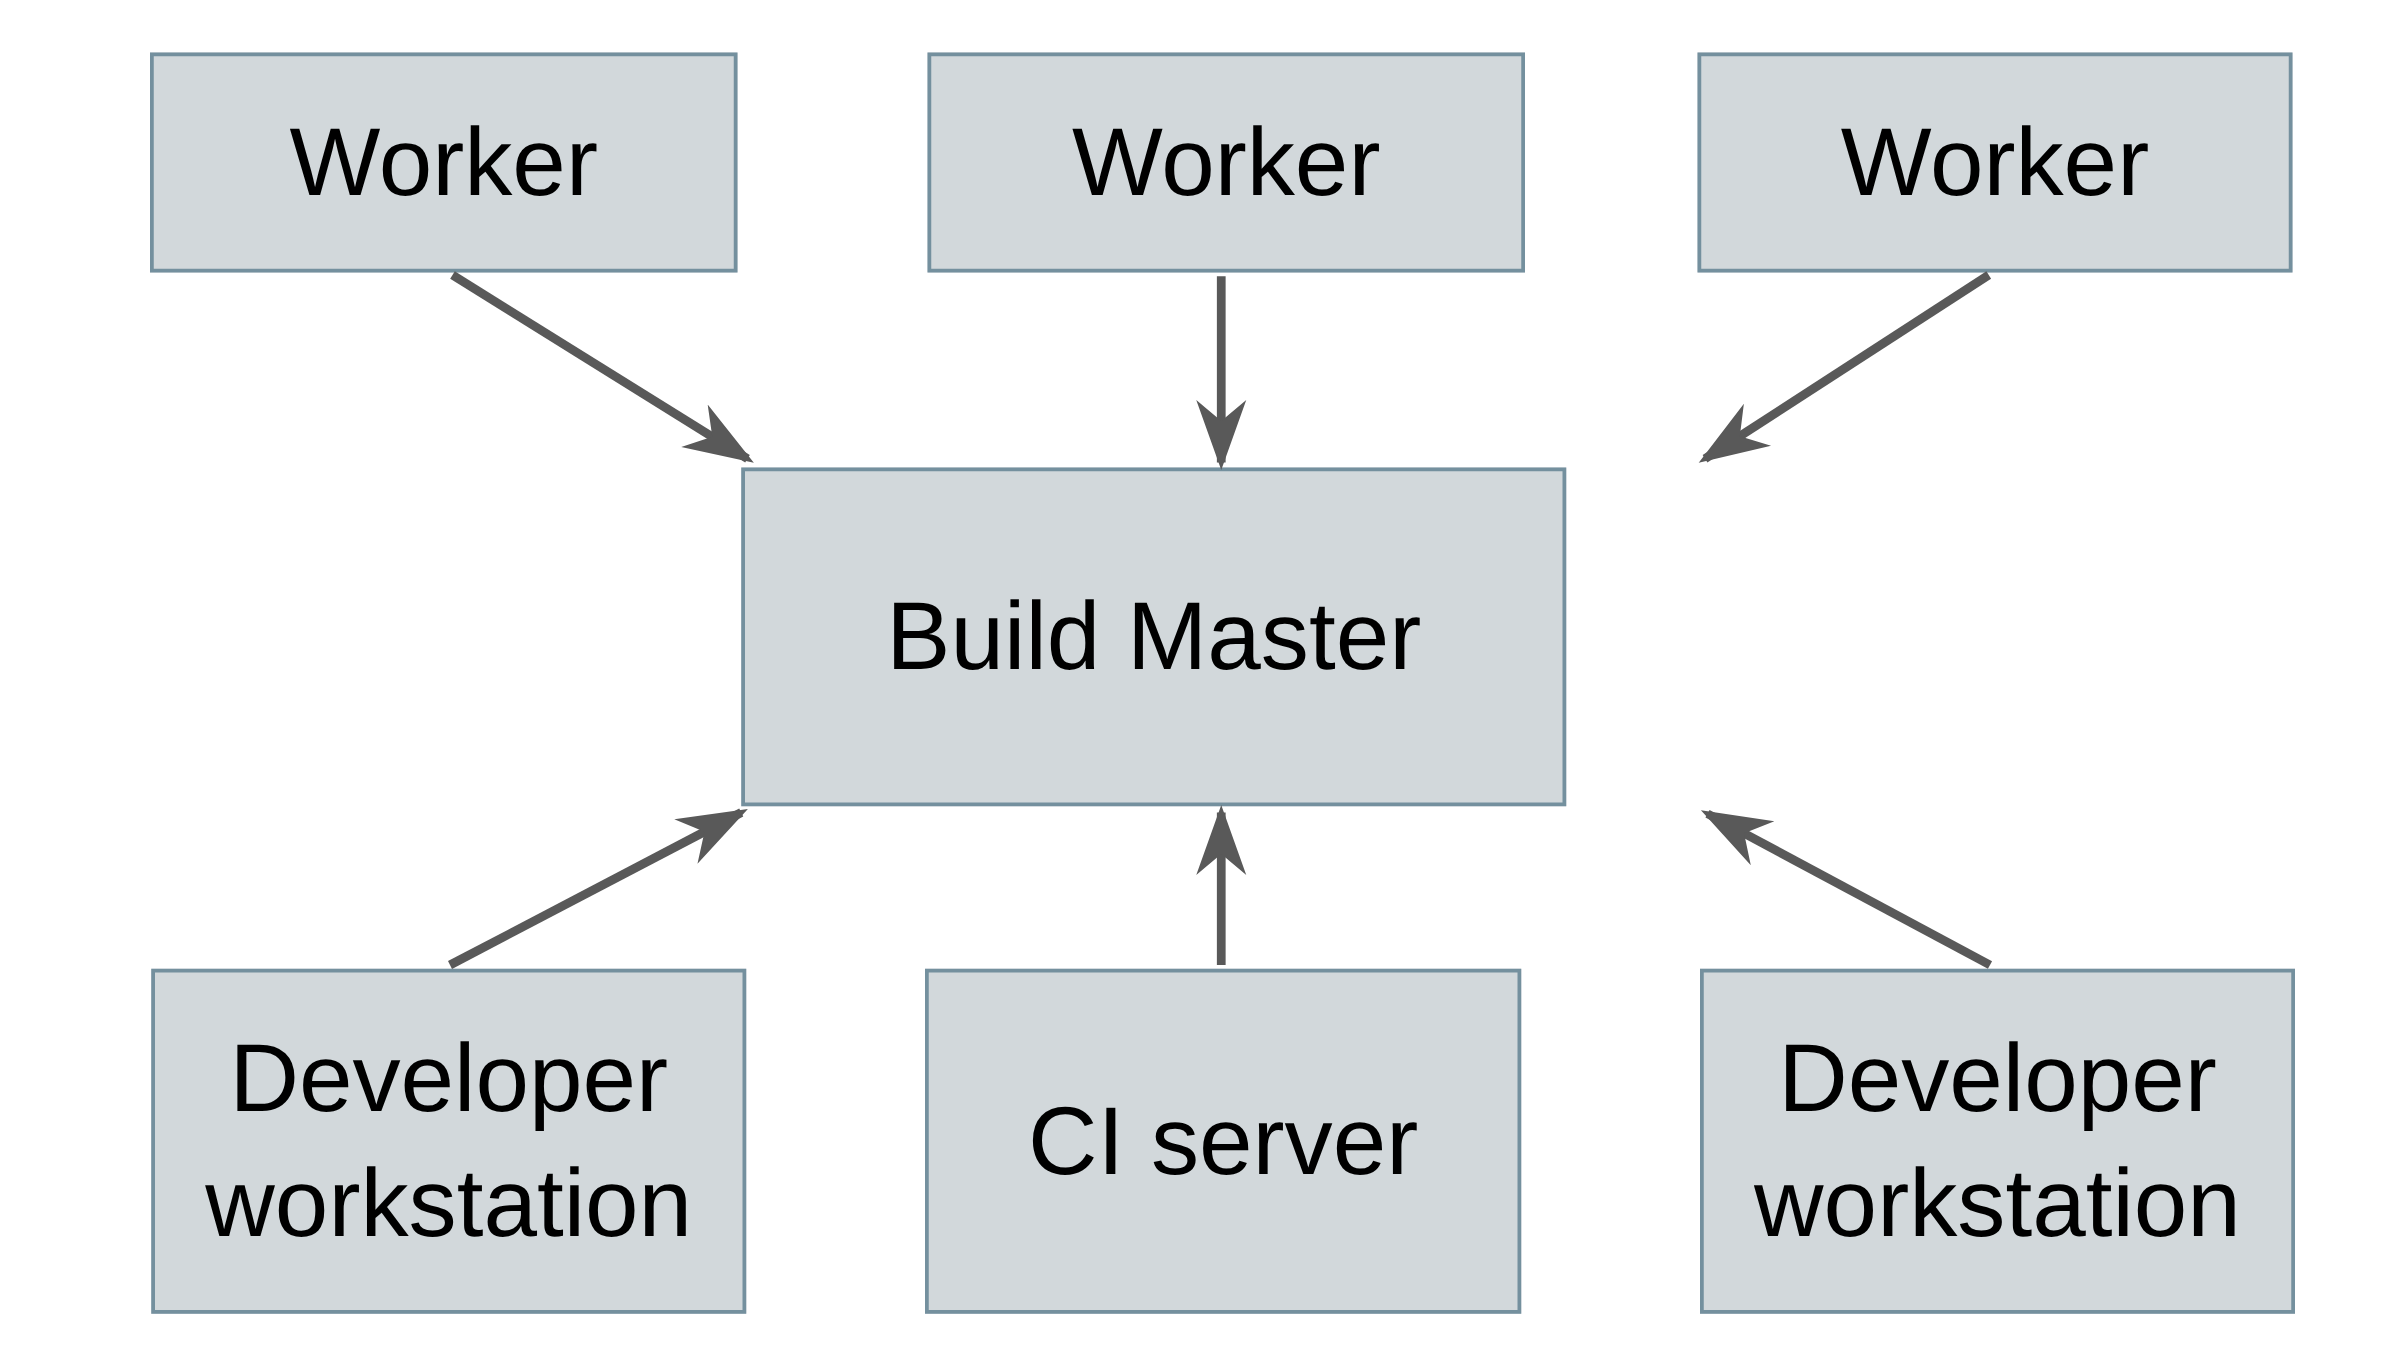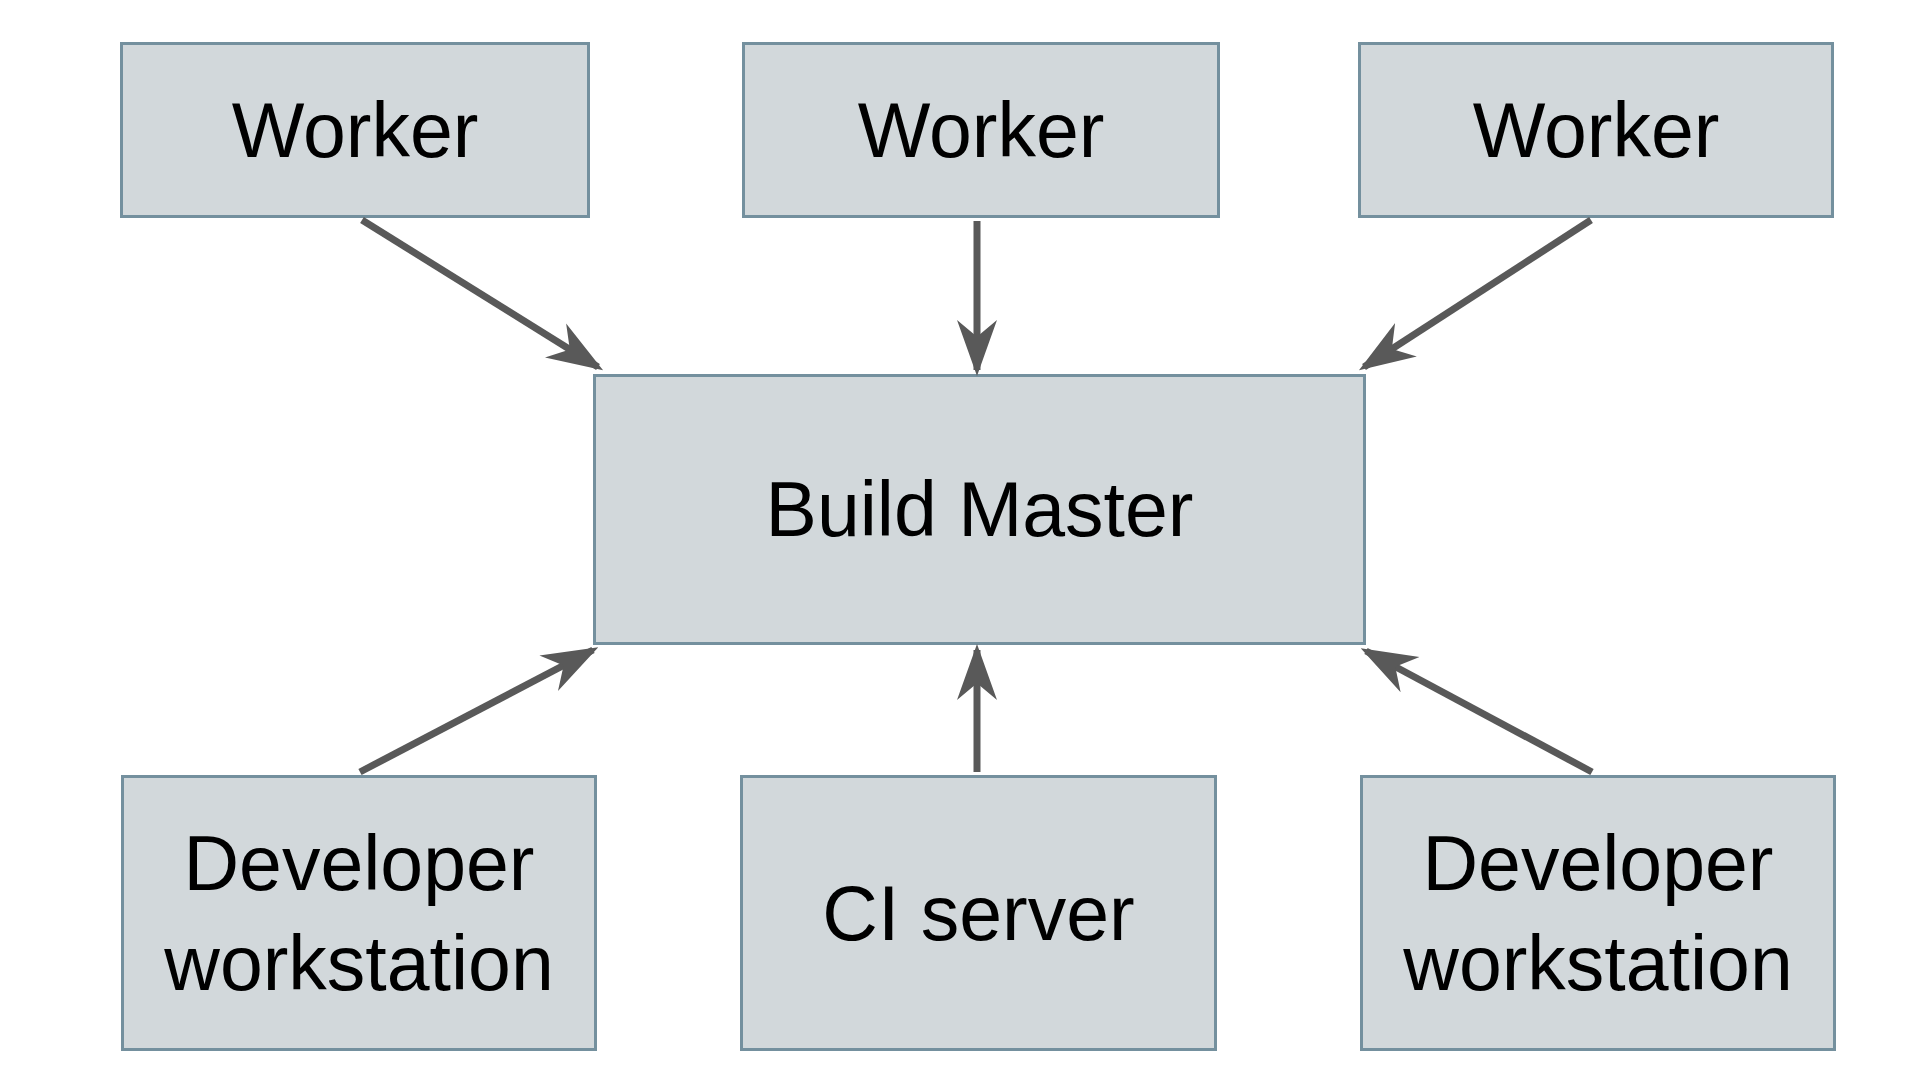--- a/index.html
+++ b/index.html
@@ -63,21 +63,21 @@
   </div>
 
   <div class="node" style="left:742px; top:42px; width:478px; height:176px;">
     <span class="label">Worker</span>
   </div>
 
   <div class="node" style="left:1358px; top:42px; width:476px; height:176px;">
     <span class="label">Worker</span>
   </div>
 
-  <div class="node" style="left:593px; top:374px; width:773px; height:271px;">
+  <div class="node" style="left:593px; top:374px; width:660px; height:271px;">
     <span class="label">Build Master</span>
   </div>
 
   <div class="node" style="left:121px; top:775px; width:476px; height:276px;">
     <span class="label">Developer workstation</span>
   </div>
 
   <div class="node" style="left:740px; top:775px; width:477px; height:276px;text-align:center;">
     <span class="label">CI server</span>
   </div>

